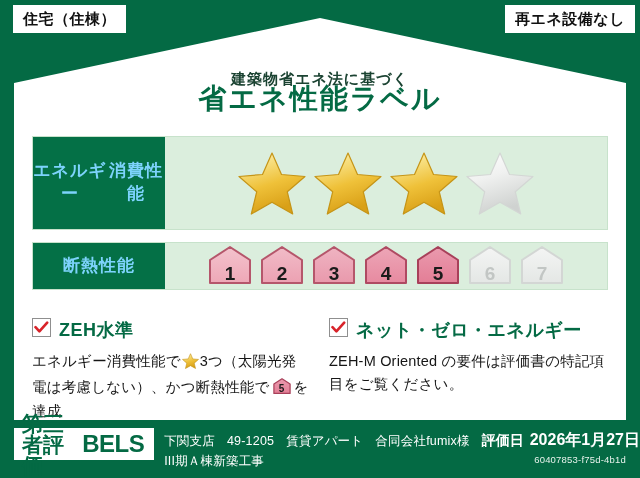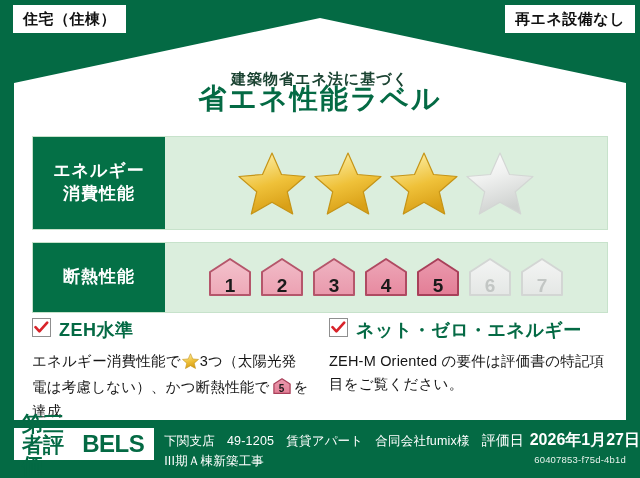--- a/index.html
+++ b/index.html
@@ -74,31 +74,31 @@
     position: absolute;
     left: 32px;
     width: 576px;
     display: flex;
     align-items: stretch;
     background: #dbeedd;
     border: 1px solid #c7e2cb;
     box-sizing: border-box;
   }
   .perf-row.energy { top: 136px;  height: 94px; }
-  .perf-row.insul  { top: 242px;  height: 71px; }
+  .perf-row.insul  { top: 242px;  height: 48px; }
 
   .perf-label {
     flex: 0 0 132px;
     background: #047046;
-    color: #ffffff;
+    color: #7dd3fc;
     font-size: 17px;
     font-weight: bold;
     letter-spacing: 1px;
     display: flex;
-    flex-direction: column;
+    flex-direction: row;
     align-items: center;
     justify-content: center;
     line-height: 1.35;
     text-align: center;
   }
   .perf-body {
     flex: 1 1 auto;
     display: flex;
     align-items: center;
     justify-content: center;
@@ -256,21 +256,21 @@
     white-space: nowrap;
     text-align: center;
   }
   .fi-seg {
     font-size: 12.5px;
     margin-right: 12px;
     letter-spacing: 0.2px;
   }
   .fi-eval-label {
     font-size: 14px;
-    font-weight: normal;
+    font-weight: bold;
     margin-right: 6px;
   }
   .fi-eval-date {
     font-size: 16px;
     font-weight: bold;
     letter-spacing: 0px;
   }
   .fi-row2 {
     font-size: 12.5px;
     margin-top: 2px;

